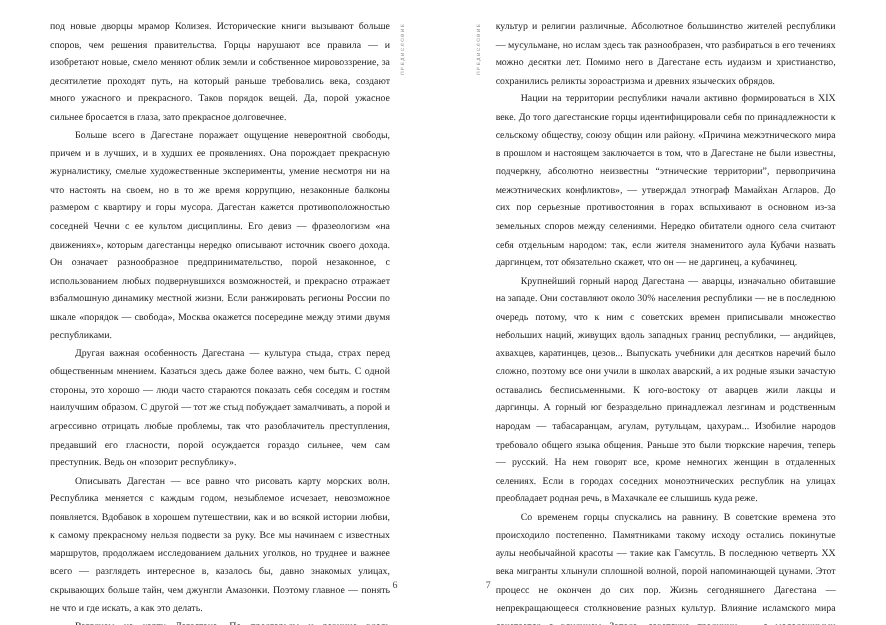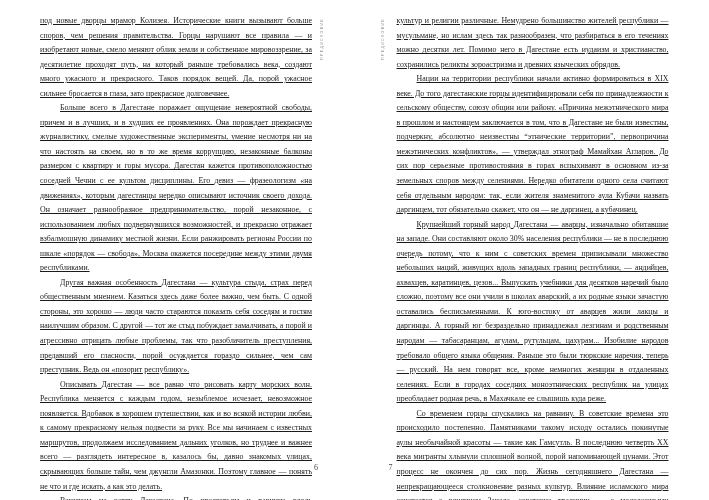--- a/index.html
+++ b/index.html
@@ -35,21 +35,20 @@
     text-align: justify;
     text-justify: inter-word;
     hyphens: manual;
     -webkit-hyphens: manual;
   }
   .page-left .textblock  { left: 40px; }
   .page-right .textblock { left: 42px; }
 
   .textblock p {
     margin: 0;
-    text-decoration: underline;
   }
   .textblock p.indent {
     text-indent: 20px;
   }
 
   
   .running-head {
     position: absolute;
     top: 18px;
     font-family: "Liberation Sans", "DejaVu Sans", sans-serif;
@@ -91,21 +90,21 @@
       <p class="indent">Взглянем на карту Дагестана. По предгорьям и равнине вдоль Каспийского моря шли кочевники, завоеватели и торговцы. Немудрено, что там преобладают тюркские народы — ногайцы в северных степях, кумыки в центре, азербайджанцы на юге. Здесь оставили следы великие империи — от Персидской до Российской. Пока внизу сильные мира сего насаждали новые порядки, жители гор сохраняли независимость и самобытную культуру. Именно там уцелели самые интересные традиции — обряды, праздники, аулы мастеров. Там же сохранилось невероятное разнообразие языков. Точное их число на территории республики подсчитать невозможно. Если учитывать все диалекты, оно легко перевалит за сотню. У такого количества</p>
     </div>
 
     <div class="folio">6</div>
   </div>
 
   <div class="page page-right">
     <div class="running-head">ПРЕДИСЛОВИЕ</div>
 
     <div class="textblock">
-      <p>культур и религии различные. Немудрено большинство жителей республики — мусульмане, но ислам здесь так разнообразен, что разбираться в его течениях можно десятки лет. Помимо него в Дагестане есть иудаизм и христианство, сохранились реликты зороастризма и древних языческих обрядов.</p>
+      <p>культур и религии различные. Абсолютное большинство жителей республики — мусульмане, но ислам здесь так разнообразен, что разбираться в его течениях можно десятки лет. Помимо него в Дагестане есть иудаизм и христианство, сохранились реликты зороастризма и древних языческих обрядов.</p>
       <p class="indent">Нации на территории республики начали активно формироваться в XIX веке. До того дагестанские горцы идентифицировали себя по принадлежности к сельскому обществу, союзу общин или району. «Причина межэтнического мира в прошлом и настоящем заключается в том, что в Дагестане не были известны, подчеркну, абсолютно неизвестны “этнические территории”, первопричина межэтнических конфликтов», — утверждал этнограф Мамайхан Агларов. До сих пор серьезные противостояния в горах вспыхивают в основном из-за земельных споров между селениями. Нередко обитатели одного села считают себя отдельным народом: так, если жителя знаменитого аула Кубачи назвать даргинцем, тот обязательно скажет, что он — не даргинец, а кубачинец.</p>
       <p class="indent">Крупнейший горный народ Дагестана — аварцы, изначально обитавшие на западе. Они составляют около 30% населения республики — не в последнюю очередь потому, что к ним с советских времен приписывали множество небольших наций, живущих вдоль западных границ республики, — андийцев, ахвахцев, каратинцев, цезов... Выпускать учебники для десятков наречий было сложно, поэтому все они учили в школах аварский, а их родные языки зачастую оставались бесписьменными. К юго-востоку от аварцев жили лакцы и даргинцы. А горный юг безраздельно принадлежал лезгинам и родственным народам — табасаранцам, агулам, рутульцам, цахурам... Изобилие народов требовало общего языка общения. Раньше это были тюркские наречия, теперь — русский. На нем говорят все, кроме немногих женщин в отдаленных селениях. Если в городах соседних моноэтнических республик на улицах преобладает родная речь, в Махачкале ее слышишь куда реже.</p>
       <p class="indent">Со временем горцы спускались на равнину. В советские времена это происходило постепенно. Памятниками такому исходу остались покинутые аулы необычайной красоты — такие как Гамсутль. В последнюю четверть XX века мигранты хлынули сплошной волной, порой напоминающей цунами. Этот процесс не окончен до сих пор. Жизнь сегодняшнего Дагестана — непрекращающееся столкновение разных культур. Влияние исламского мира сочетается с влиянием Запада, советские традиции — с молодежными трендами, настоящие старинные обычаи — с «традициями великих предков», выдуманными несколько лет назад. Порой противостояние зримое, порой — скрытое, но какой бы ни была эта борьба, она неуклонно меняет республику, а с ней и всю страну. Ведь Дагестан — это нервный узел, сигналы из которого отзываются и в Москве, и в отдаленных уголках Сибири.</p>
     </div>
 
     <div class="folio">7</div>
   </div>
 
 </div>
 

